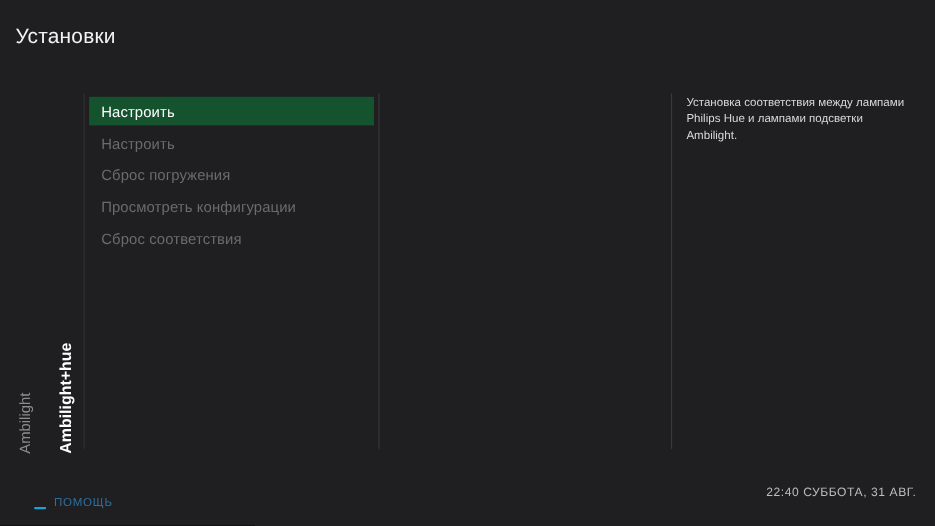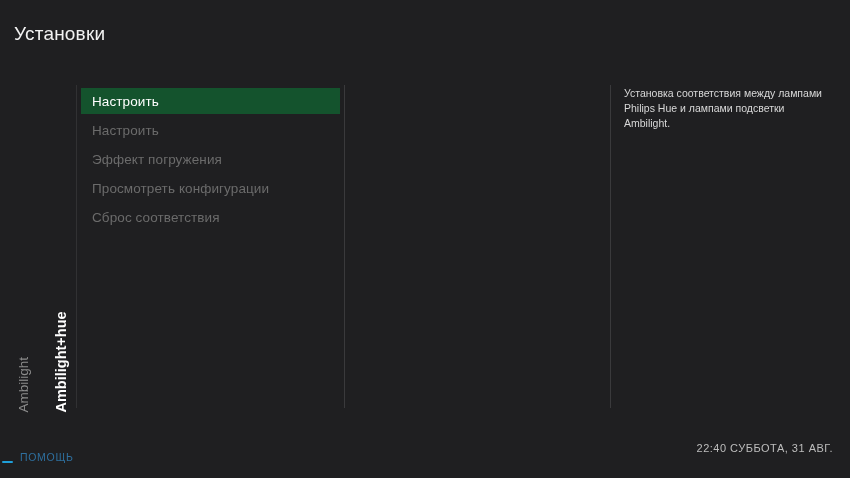--- a/index.html
+++ b/index.html
@@ -105,21 +105,21 @@
     top: 86px;
     width: 200px;
     font-size: 10.5px;
     line-height: 1.42;
     color: #d8d8d8;
   }
 
   
   #help-link {
     position: absolute;
-    left: 2px;
+    left: 31px;
     top: 451px;
     display: flex;
     align-items: flex-end;
     gap: 7px;
   }
   #help-dash {
     display: block;
     width: 11px;
     height: 2px;
     background: #1f9fd9;
@@ -160,21 +160,21 @@
   <div class="divider" id="divider-two"></div>
 
   <div id="menu-list">
     <div class="menu-item selected">
       <span>Настроить</span>
     </div>
     <div class="menu-item">
       <span>Настроить</span>
     </div>
     <div class="menu-item">
-      <span>Эффект погружения</span>
+      <span>Сброс погружения</span>
     </div>
     <div class="menu-item">
       <span>Просмотреть конфигурации</span>
     </div>
     <div class="menu-item">
       <span>Сброс соответствия</span>
     </div>
   </div>
 
   <div id="description-panel">Установка соответствия между лампами Philips Hue и лампами подсветки Ambilight.</div>

